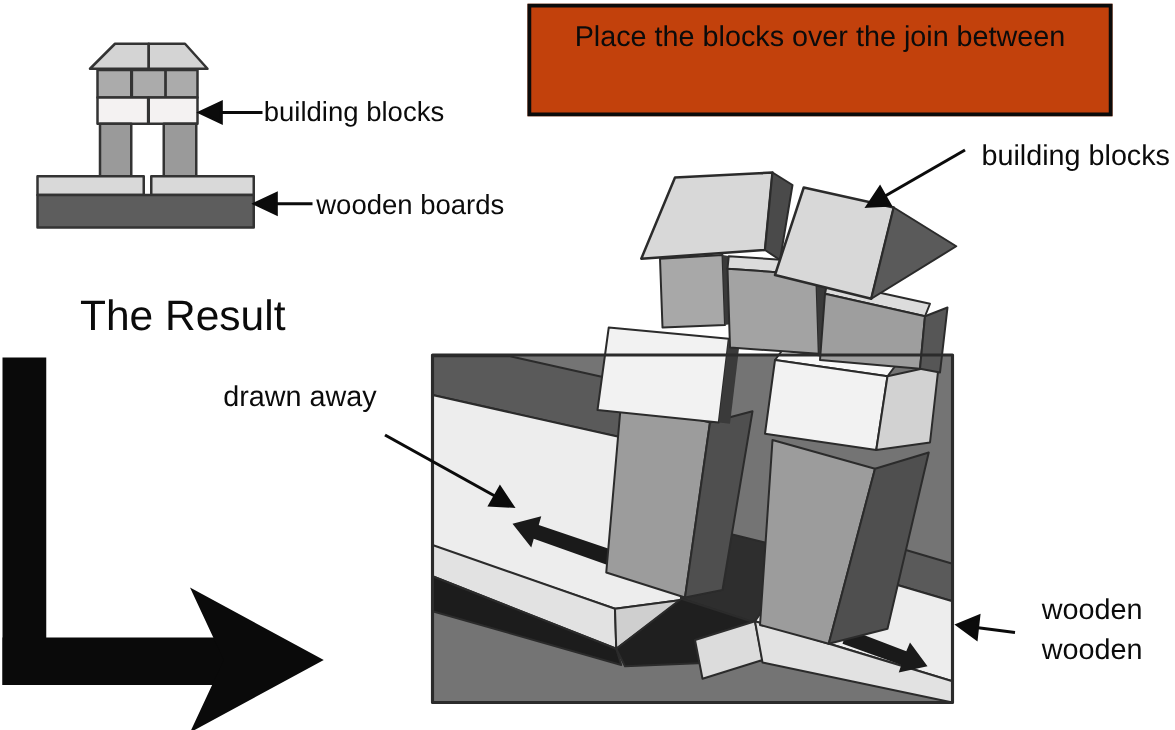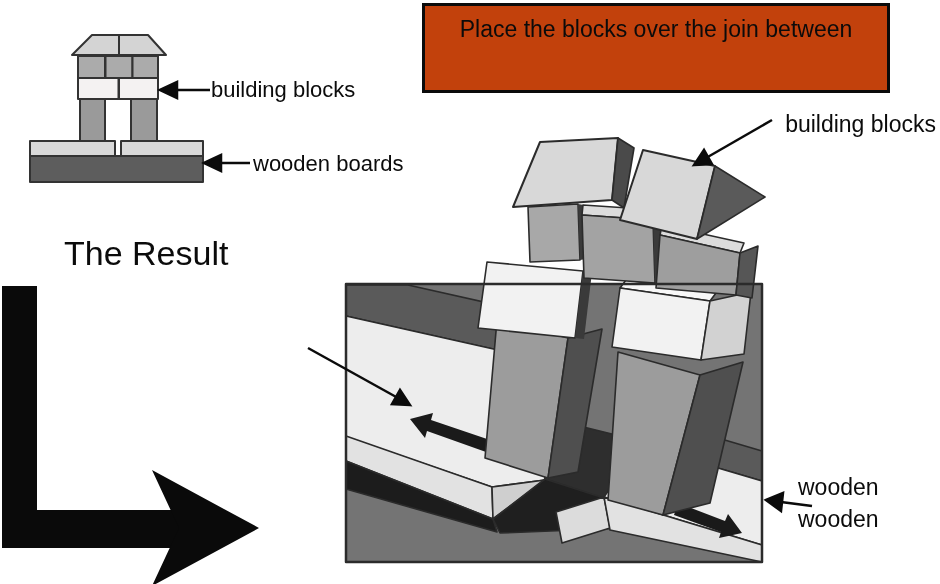--- a/index.html
+++ b/index.html
@@ -9,21 +9,21 @@
   .txt{position:absolute;line-height:1.2;white-space:nowrap;}
   #instruction-box{position:absolute;left:389px;top:3px;width:462px;height:76px;
         border:3px solid #0b0b0b;background:#c2410c;text-align:center;
         font-size:23px;padding-top:8px;line-height:31px;margin-left:33px;}
   #label-bb-small{left:211px;top:77px;font-size:22px;}
   #label-wb-small{left:253px;top:151px;font-size:22px;}
   #result-title{left:64px;top:233px;font-size:34px;}
   #drawn-away{left:160px;top:302px;width:160px;text-align:center;
         font-size:23px;line-height:30px;}
   #label-bb-big{left:736px;top:111px;width:200px;text-align:right;font-size:23px;}
-  #label-wb-big{left:798px;top:471px;width:116px;text-align:left;
+  #label-wb-big{left:798px;top:471px;width:116px;text-align:right;
         font-size:23px;line-height:32px;}
 </style>
 </head>
 <body>
 
 <div id="page">
 
   <svg id="art" width="940" height="584" viewBox="0 0 940 584">
 
     <g stroke="#333" stroke-width="2" stroke-linejoin="round">
@@ -116,20 +116,21 @@
   <div id="instruction-box">
     <div>Place the blocks over the join between</div>
   </div>
 
   <div class="txt" id="label-bb-small">building blocks</div>
   <div class="txt" id="result-title">The Result</div>
 
   <div class="txt" id="label-wb-small">wooden boards</div>
 
   <div class="txt" id="drawn-away">
+    <div>drawn away</div>
   </div>
 
   <div class="txt" id="label-bb-big">building blocks</div>
 
   <div class="txt" id="label-wb-big">
     <div>wooden</div>
     <div>wooden</div>
   </div>
 
 </div>

